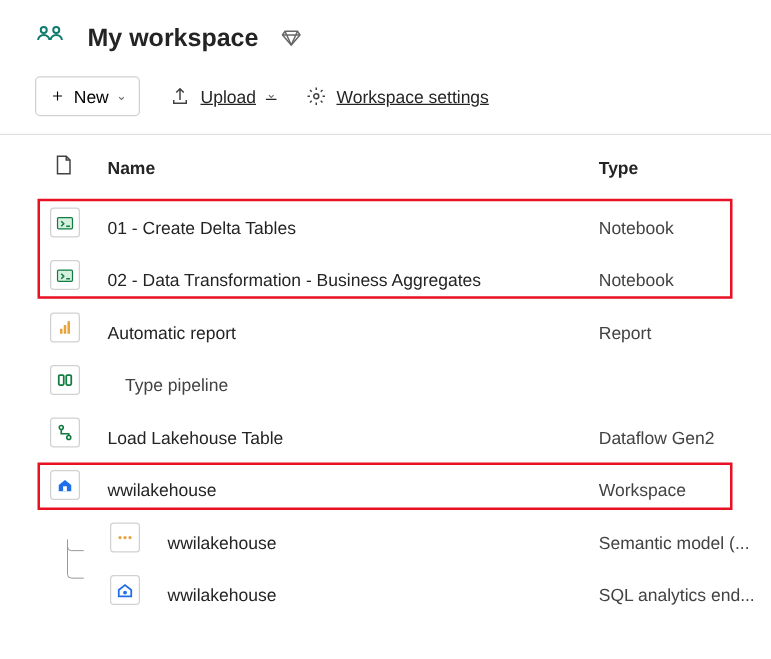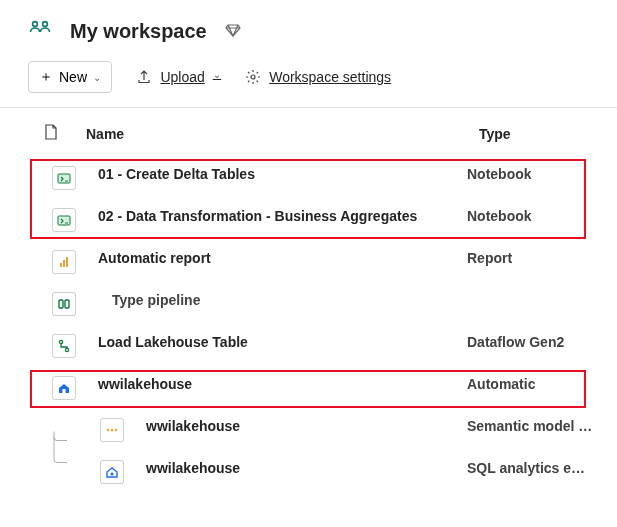--- a/index.html
+++ b/index.html
@@ -76,25 +76,24 @@
     .col-type {
       width: 138px;
       padding-right: 12px;
     }
     .doc-icon svg { width: 14px; height: 16px; }
     .row-wrap {
       position: relative;
     }
     .row {
       display: flex;
-      align-items: flex-start;
-      padding: 9px 12px;
+      align-items: flex-end;
+      padding: 9px 0;
       min-height: 42px;
       cursor: pointer;
-      font-weight: bold;
     }
     .item-icon {
       width: 24px;
       height: 24px;
       border: 1px solid #d1d1d1;
       border-radius: 3px;
       background: #fff;
       display: flex;
       align-items: center;
       justify-content: center;
@@ -254,21 +253,21 @@
     <div class="highlight-box" style="left:30px; top:213px; width:556px; height:38px;"></div>
 
     <div class="row">
       <div class="item-icon">
         <svg width="14" height="14" viewBox="0 0 14 14">
             <path d="M2 7l5-4 5 4v5H2V7z" fill="#1f6feb"></path>
             <rect x="5.5" y="8" width="3" height="4" fill="#fff"></rect>
           </svg>
       </div>
       <div class="col-name">wwilakehouse</div>
-      <div class="col-type">Automatic</div>
+      <div class="col-type">Workspace</div>
     </div>
 
     <div style="position:relative;">
       <svg class="tree-connector" width="40" height="90" viewBox="0 0 40 90">
         <path d="M4 0 v56 q0 6 6 6 h20" fill="none" stroke="#8a8a8a" stroke-width="1.4"></path>
         <path d="M4 12 q0 6 6 6 h20" fill="none" stroke="#8a8a8a" stroke-width="1.4"></path>
       </svg>
 
       <div class="row">
         <div class="item-icon child">

